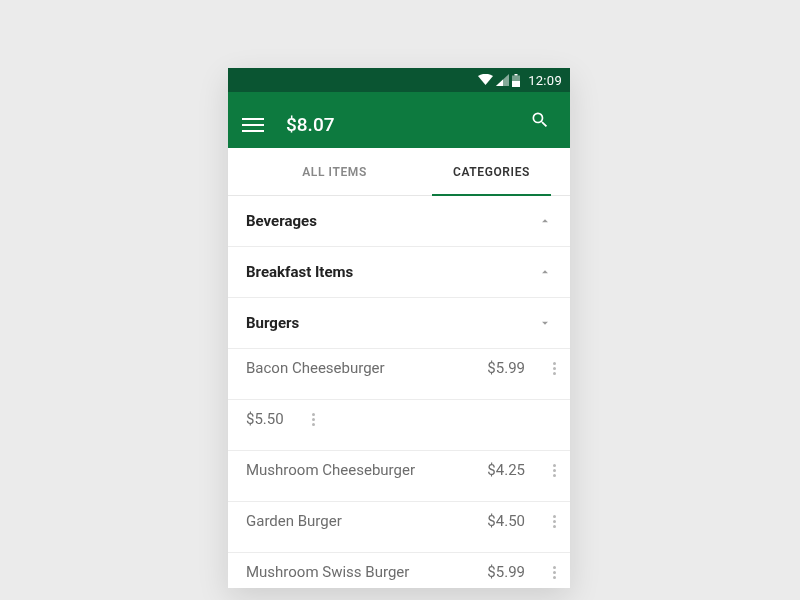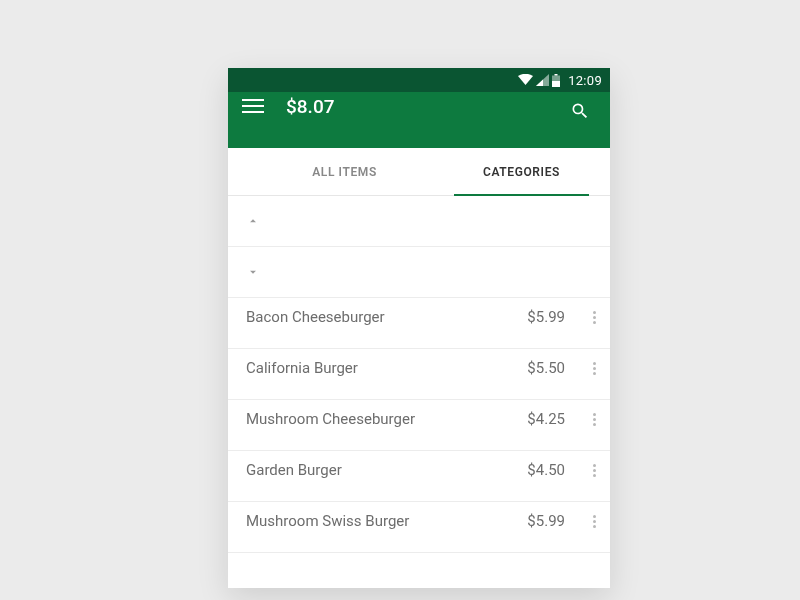--- a/index.html
+++ b/index.html
@@ -8,21 +8,21 @@
     font-family: -apple-system, BlinkMacSystemFont, "Segoe UI", Roboto, Helvetica, Arial, sans-serif;
     width: 800px;
     height: 600px;
     overflow: hidden;
     position: relative;
   }
   .device {
     position: absolute;
     left: 228px;
     top: 68px;
-    width: 382px;
+    width: 342px;
     height: 520px;
     background: #fff;
     box-shadow: 0 10px 30px rgba(0,0,0,0.12);
     overflow: hidden;
   }
   .status-bar {
     height: 24px;
     background: #0a5532;
     display: flex;
     align-items: center;
@@ -31,22 +31,22 @@
     gap: 4px;
     color: #fff;
     font-size: 12px;
   }
   .status-icons { display: flex; align-items: center; gap: 3px; }
   .status-time { margin-left: 4px; font-size: 13px; letter-spacing: 0.3px; }
   .app-bar {
     height: 56px;
     background: #0d7a3f;
     display: flex;
-    align-items: flex-start;
-    padding: 3px 14px;
+    align-items: flex-end;
+    padding: 12px 14px;
     color: #fff;
   }
   .hamburger {
     width: 22px; height: 22px;
     display: flex; flex-direction: column;
     justify-content: center; gap: 4px;
     cursor: pointer;
   }
   .hamburger span { display: block; height: 2px; background: #fff; width: 100%; }
   .app-title {
@@ -168,44 +168,51 @@
         </svg>
     </div>
   </div>
 
   <div class="tabs">
     <div class="tab">ALL ITEMS</div>
     <div class="tab active">CATEGORIES</div>
   </div>
 
   <div class="category-row">
+    <div class="category-label">Beverages</div>
     <svg class="chevron" width="14" height="14" viewBox="0 0 24 24">
         <path fill="currentColor" d="M7 14l5-5 5 5z"></path>
       </svg>
   </div>
 
-
   <div class="category-row">
+    <div class="category-label">Breakfast Items</div>
+    <svg class="chevron" width="14" height="14" viewBox="0 0 24 24">
+        <path fill="currentColor" d="M7 14l5-5 5 5z"></path>
+      </svg>
+  </div>
+
+  <div class="category-row">
+    <div class="category-label">Burgers</div>
     <svg class="chevron" width="14" height="14" viewBox="0 0 24 24">
         <path fill="currentColor" d="M7 10l5 5 5-5z"></path>
       </svg>
   </div>
 
   <div class="item-row">
     <div class="item-name">Bacon Cheeseburger</div>
     <div class="item-price">$5.99</div>
     <div class="kebab">
         <span></span>
         <span></span>
         <span></span>
       </div>
   </div>
 
   <div class="item-row">
-    <div class="item-name">California Burger</div>
     <div class="item-price">$5.50</div>
     <div class="kebab">
         <span></span>
         <span></span>
         <span></span>
       </div>
   </div>
 
   <div class="item-row">
     <div class="item-name">Mushroom Cheeseburger</div>

